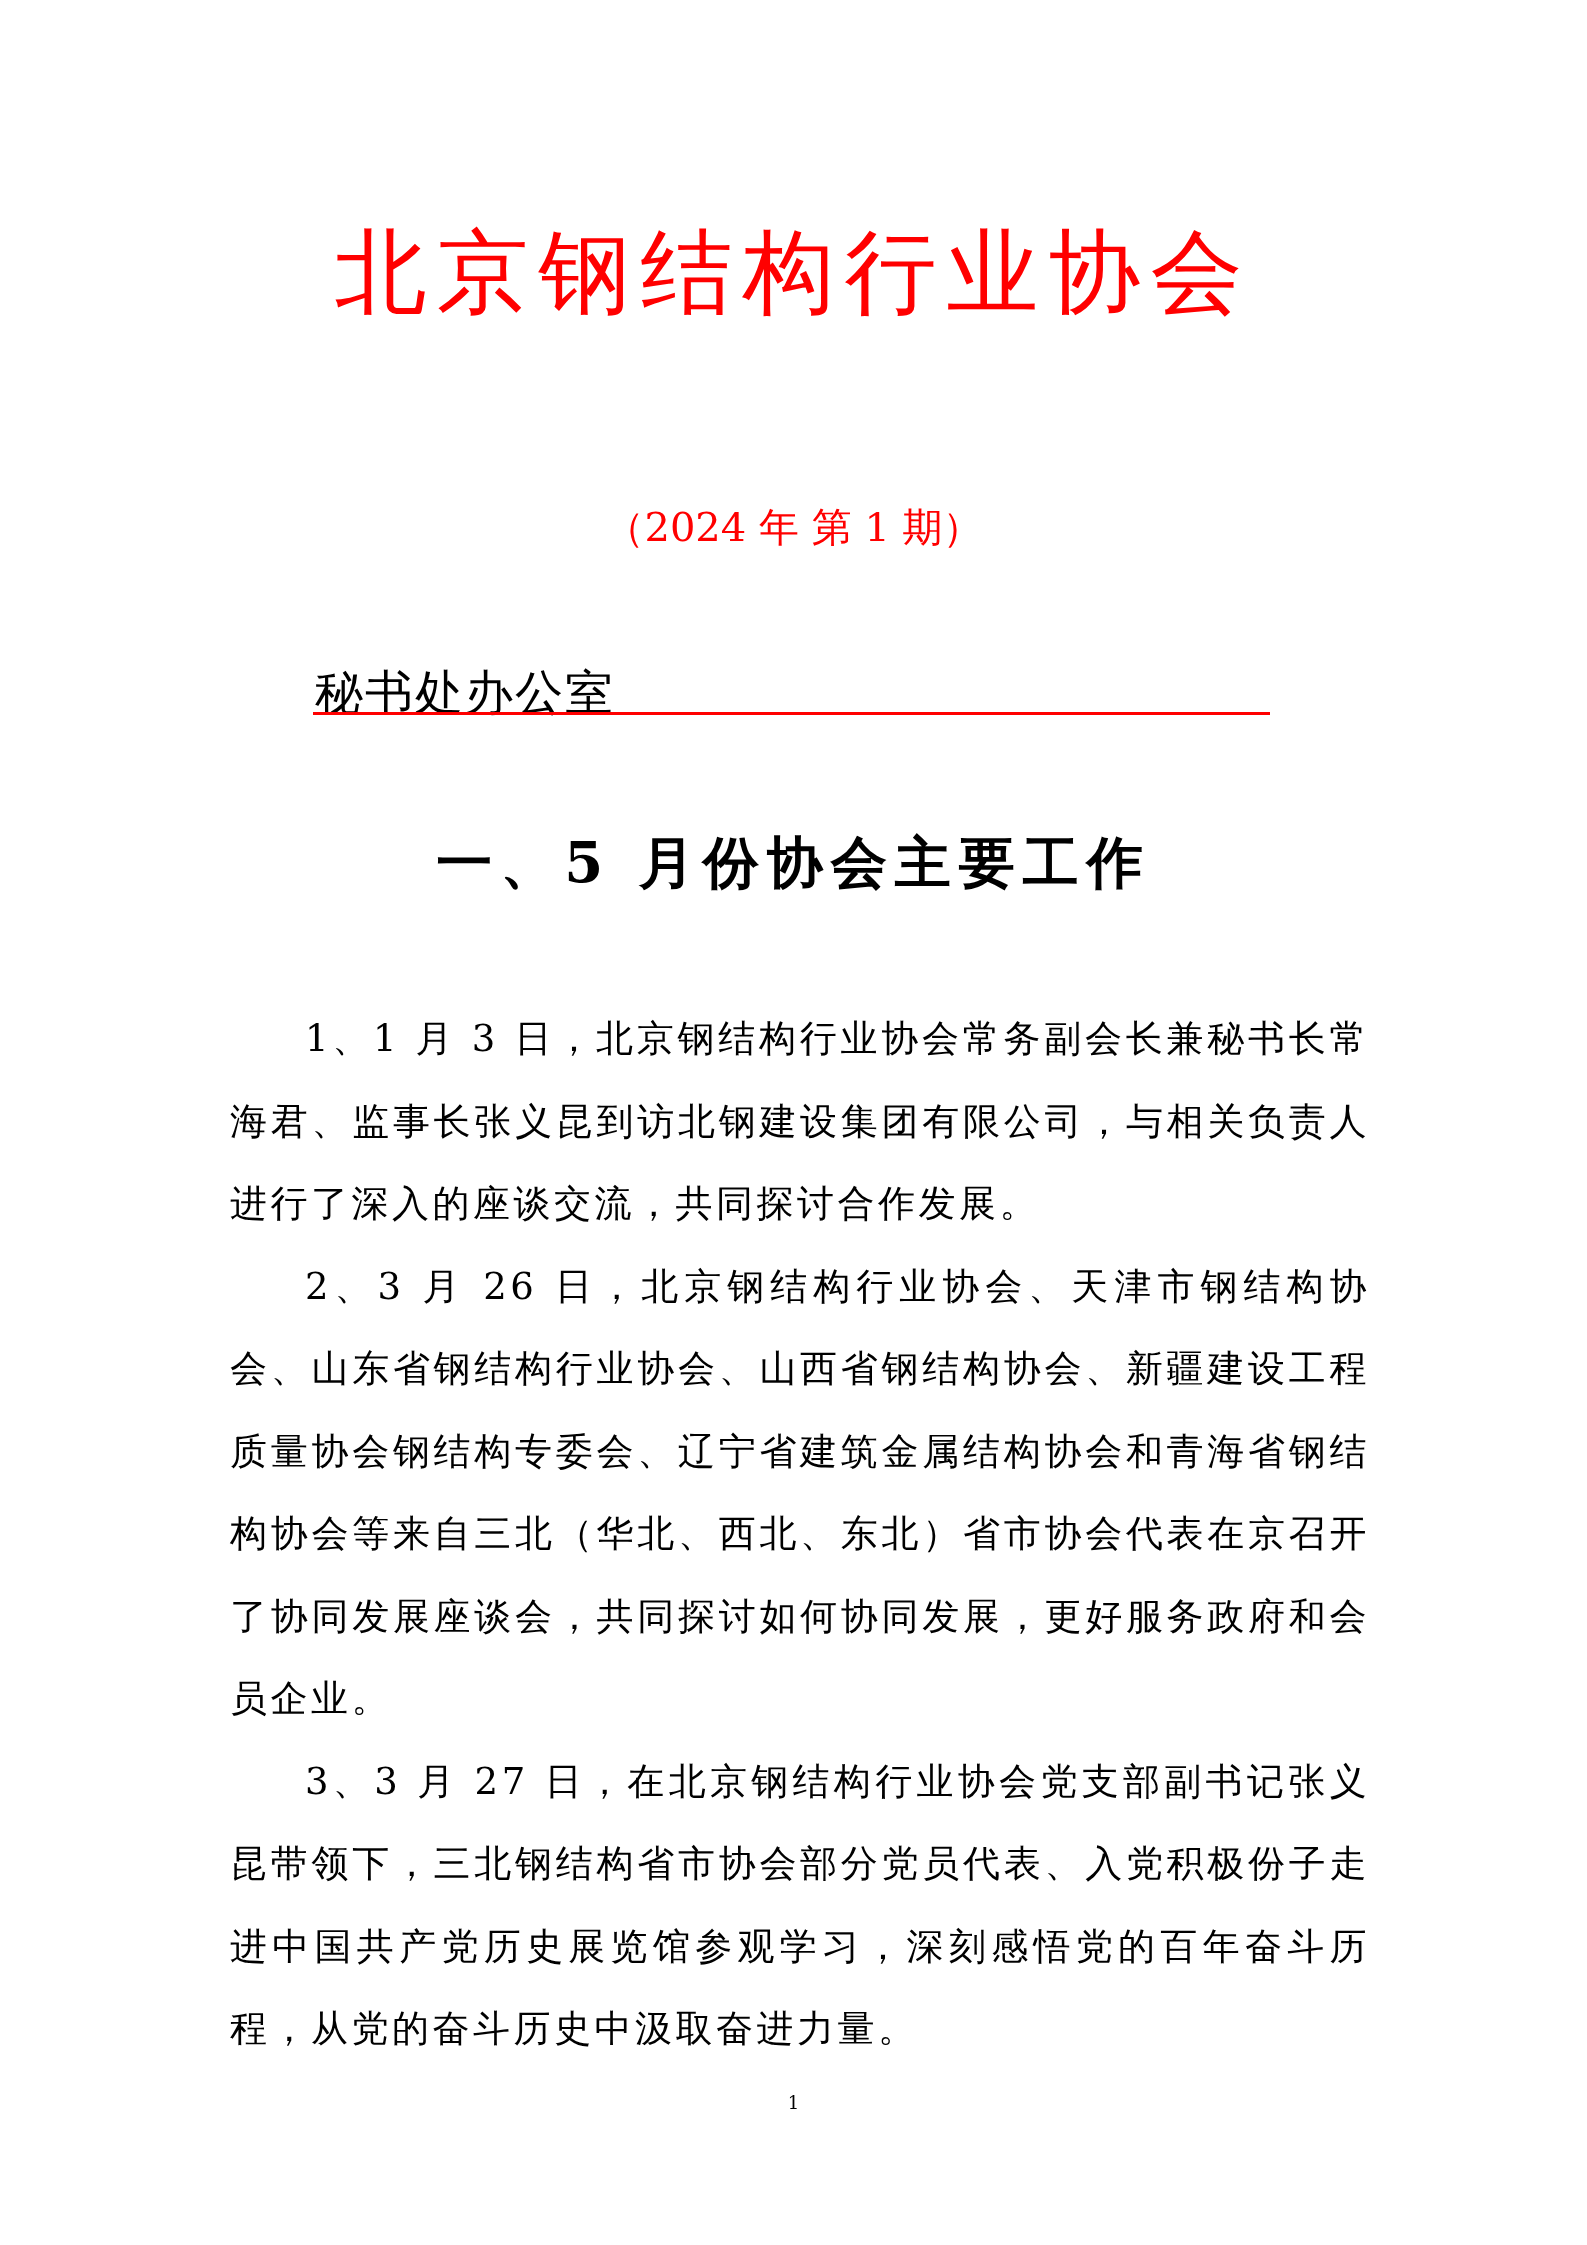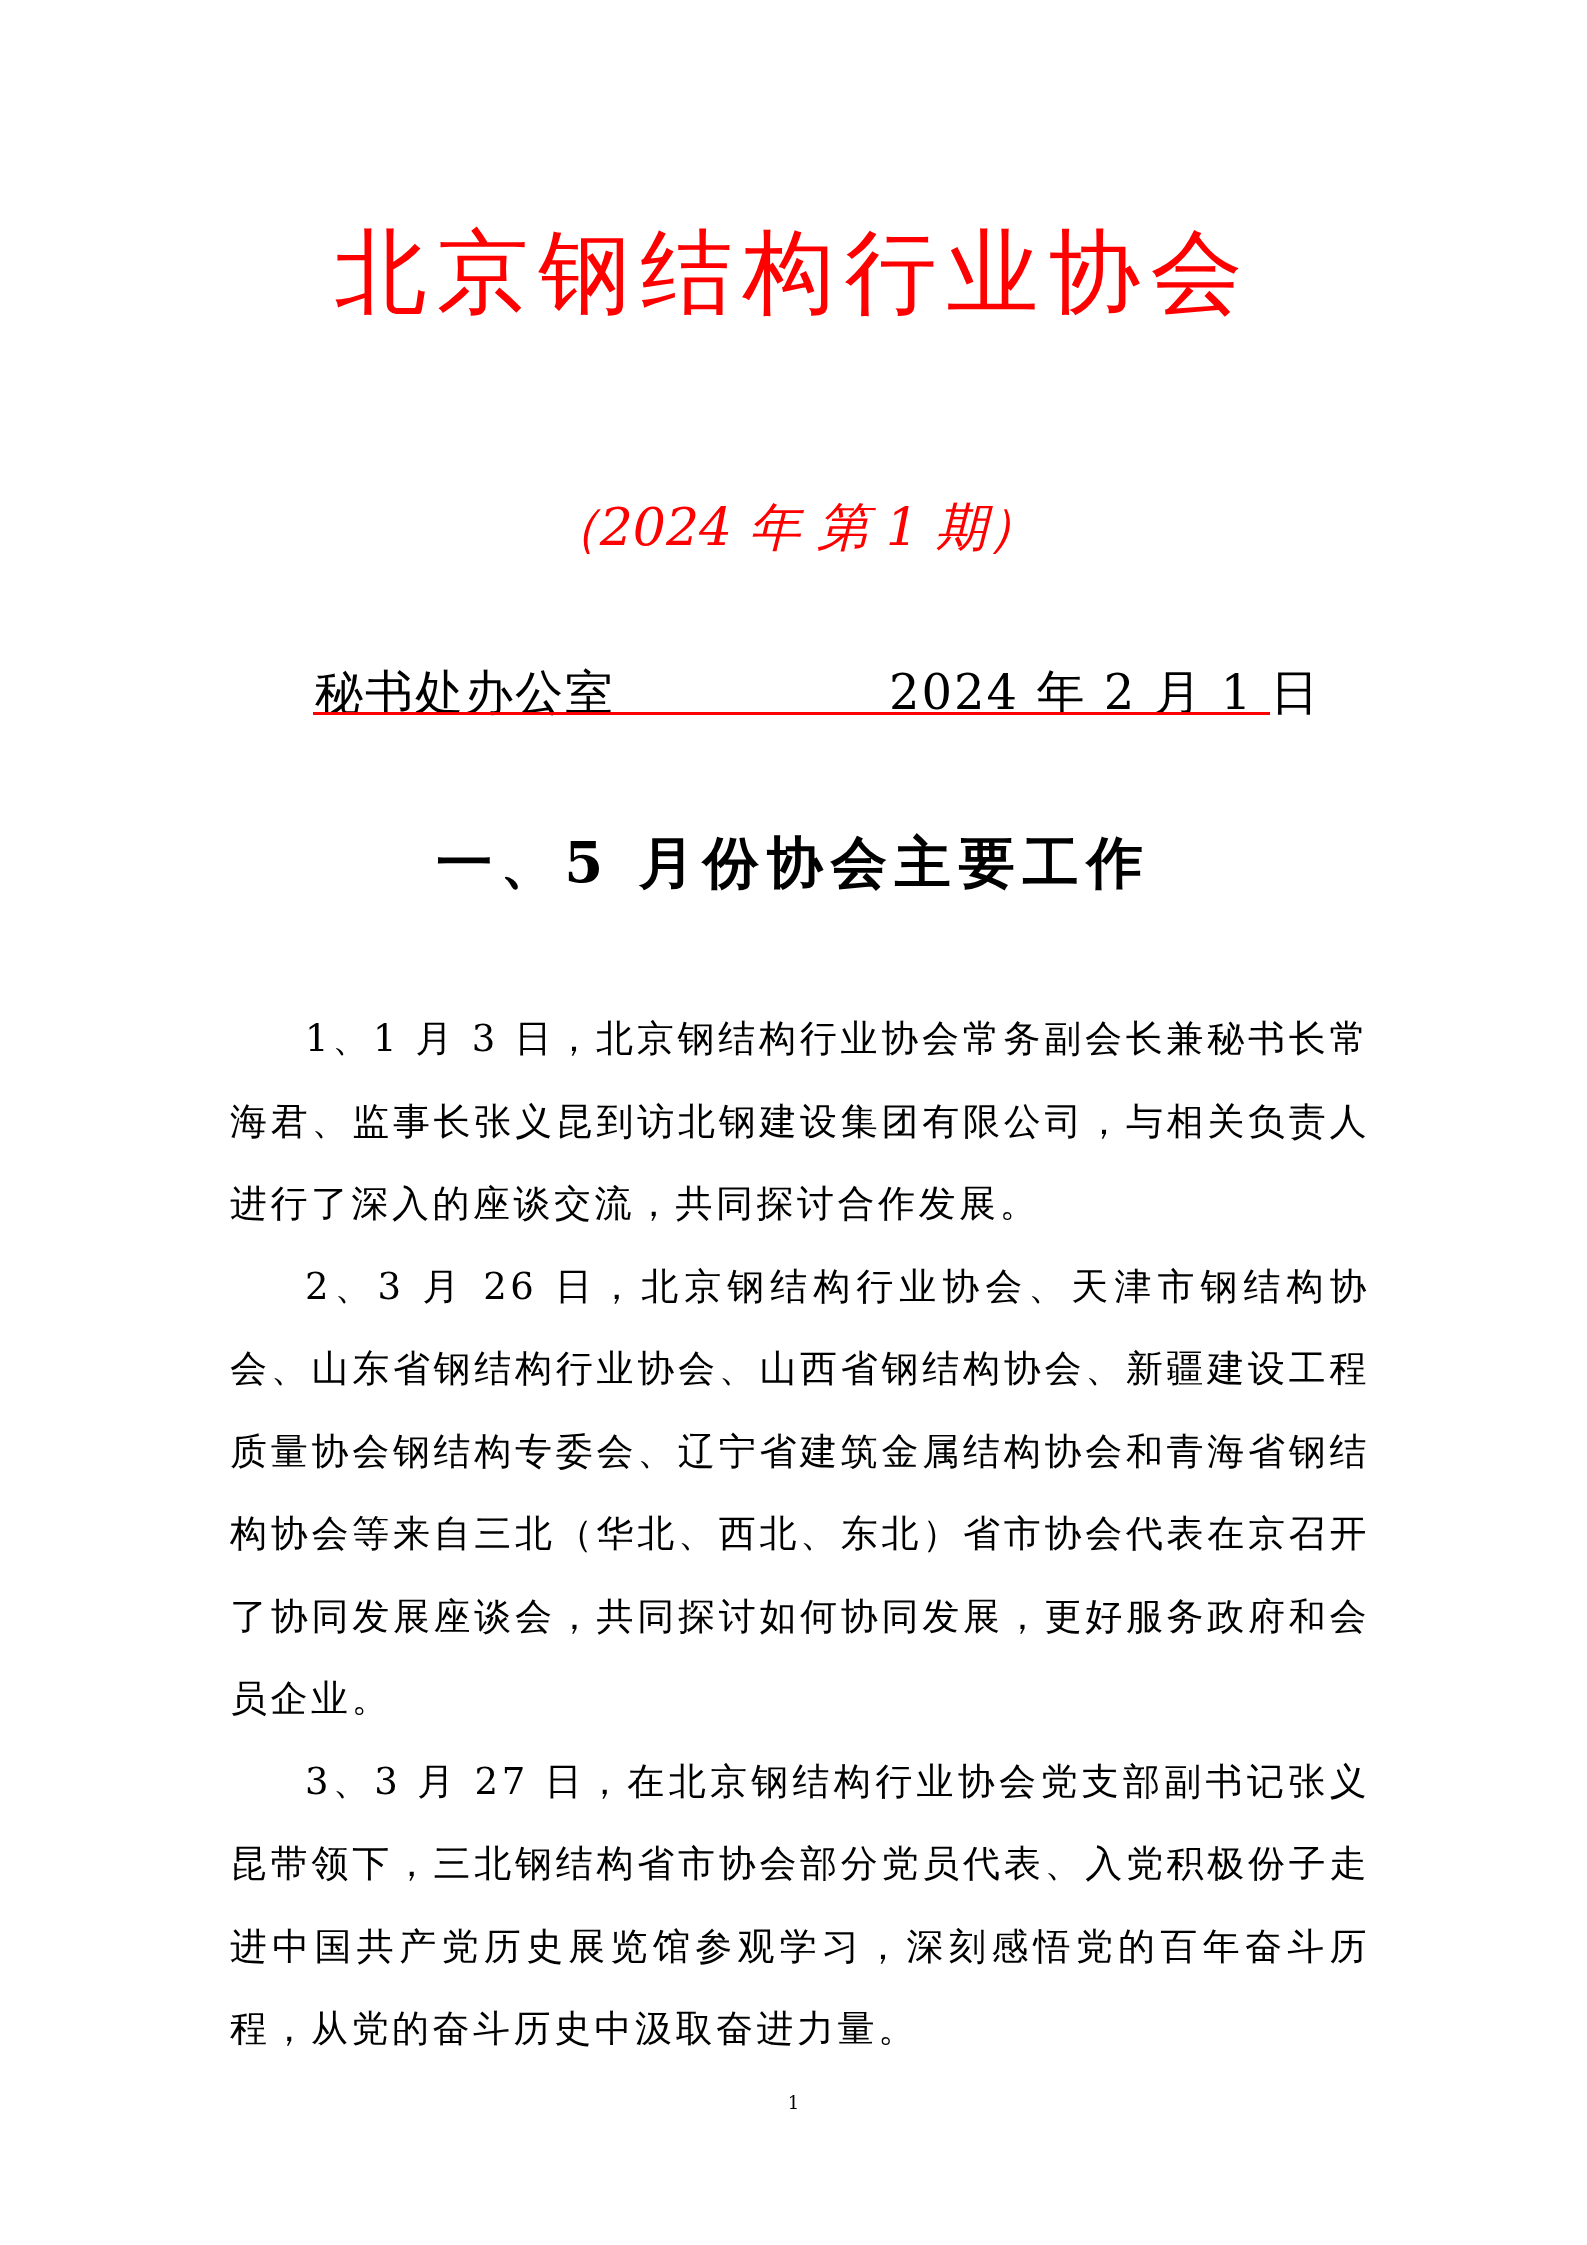--- a/index.html
+++ b/index.html
@@ -46,24 +46,23 @@
       line-height: 70px;
       margin: 0;
       font-weight: normal;
     }
     .masthead-issue {
       position: absolute;
       left: 0; right: 0;
       top: 502px;
       text-align: center;
       color: #ff0000;
-      font-size: 52px;
+      font-size: 40px;
       line-height: 50px;
       margin: 0;
-      font-style: italic;
     }
     .issue-line {
       position: absolute;
       left: 313px;
       width: 1000px;
       top: 668px;
       height: 48px;
       font-size: 48px;
       line-height: 48px;
       color: #000;
@@ -128,21 +127,20 @@
 
 <div class="page">
 
   <h1 class="masthead-title">北京钢结构行业协会</h1>
 
 
   <div class="masthead-issue">（2024 年 第 1 期）</div>
 
   <div class="issue-line">
     <span class="issuer">秘书处办公室</span>
-    <span class="issue-date">2024 年 2 月 1 日</span>
   </div>
   <div class="red-rule"></div>
 
   <h3 class="section-heading">一、5 月份协会主要工作</h3>
 
   <div class="body-text">
     <p>1、1 月 3 日，北京钢结构行业协会常务副会长兼秘书长常海君、监事长张义昆到访北钢建设集团有限公司，与相关负责人进行了深入的座谈交流，共同探讨合作发展。</p>
     <p>2、3 月 26 日，北京钢结构行业协会、天津市钢结构协会、山东省钢结构行业协会、山西省钢结构协会、新疆建设工程质量协会钢结构专委会、辽宁省建筑金属结构协会和青海省钢结构协会等来自三北（华北、西北、东北）省市协会代表在京召开了协同发展座谈会，共同探讨如何协同发展，更好服务政府和会员企业。</p>
     <p>3、3 月 27 日，在北京钢结构行业协会党支部副书记张义昆带领下，三北钢结构省市协会部分党员代表、入党积极份子走进中国共产党历史展览馆参观学习，深刻感悟党的百年奋斗历程，从党的奋斗历史中汲取奋进力量。</p>
   </div>

